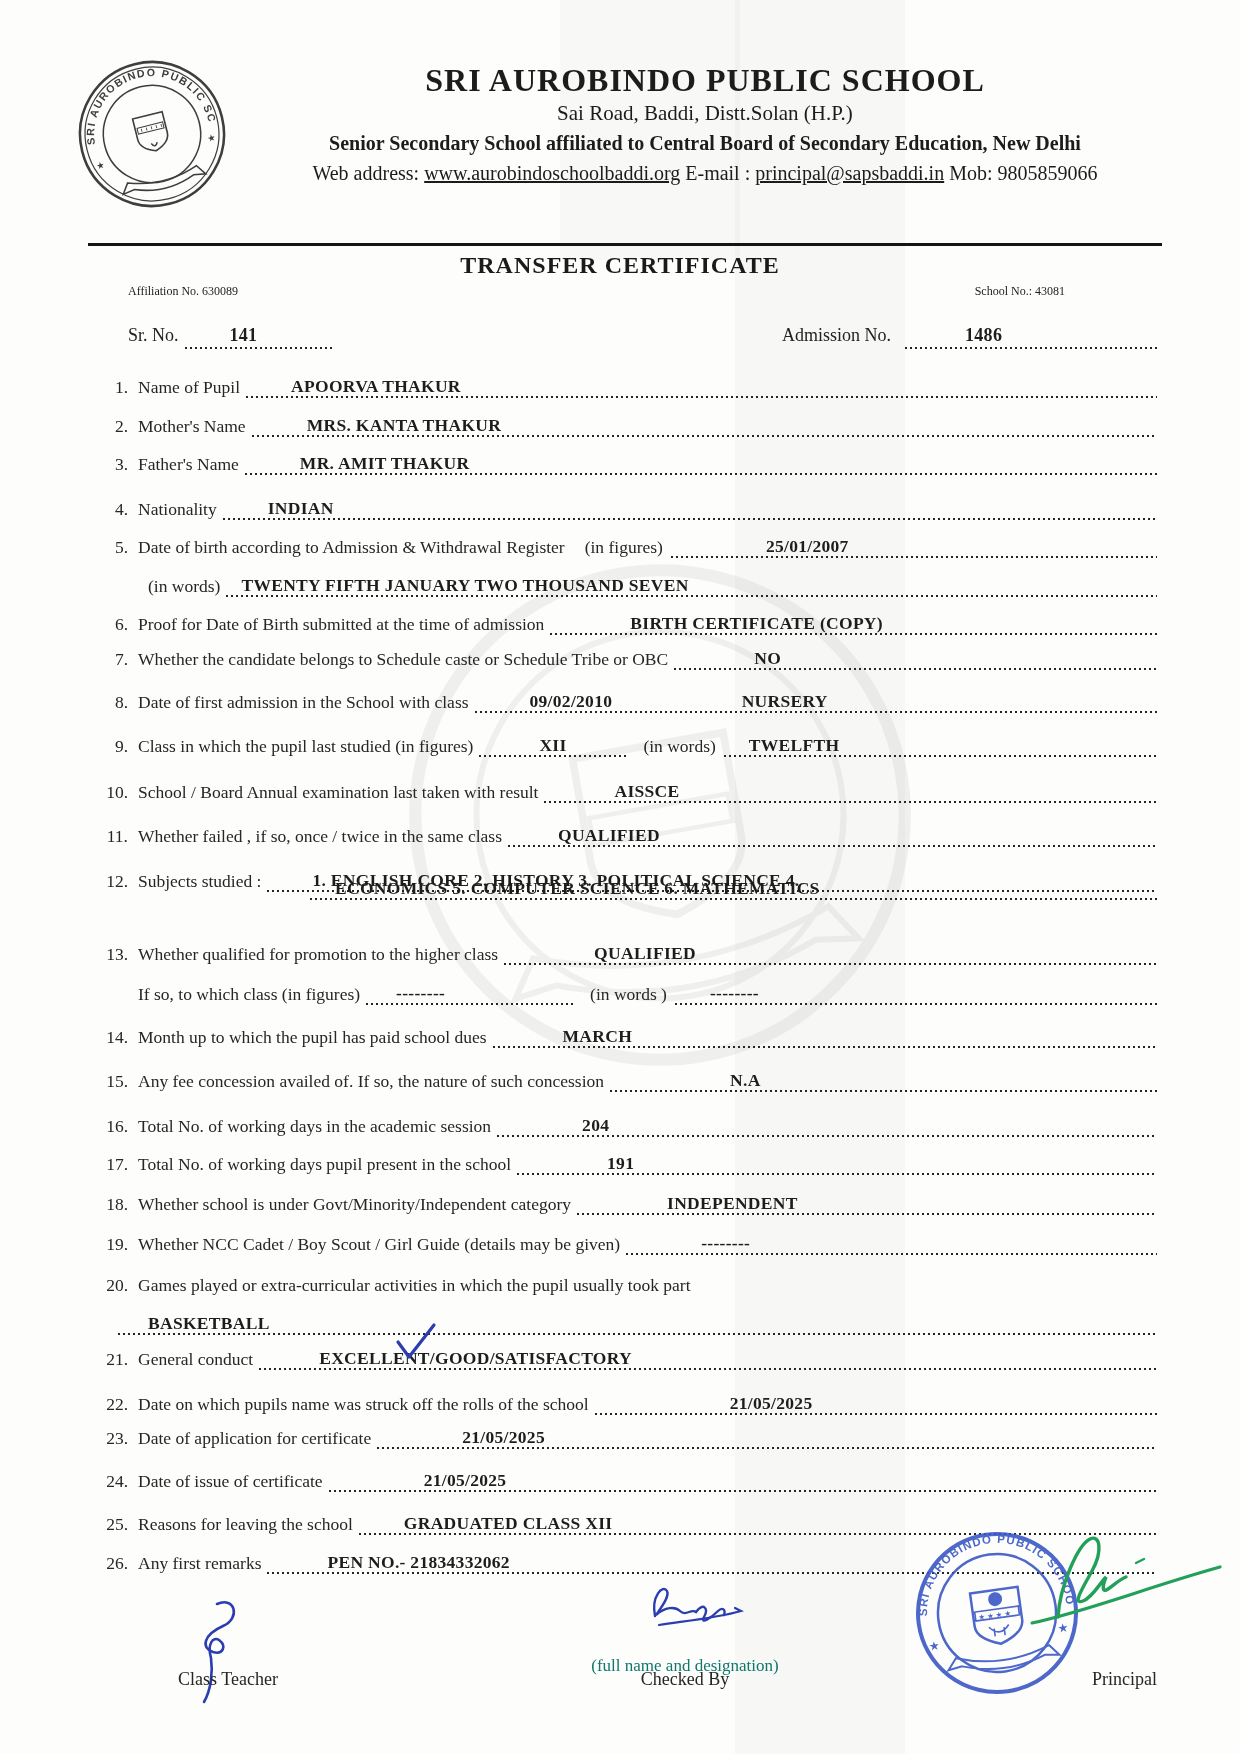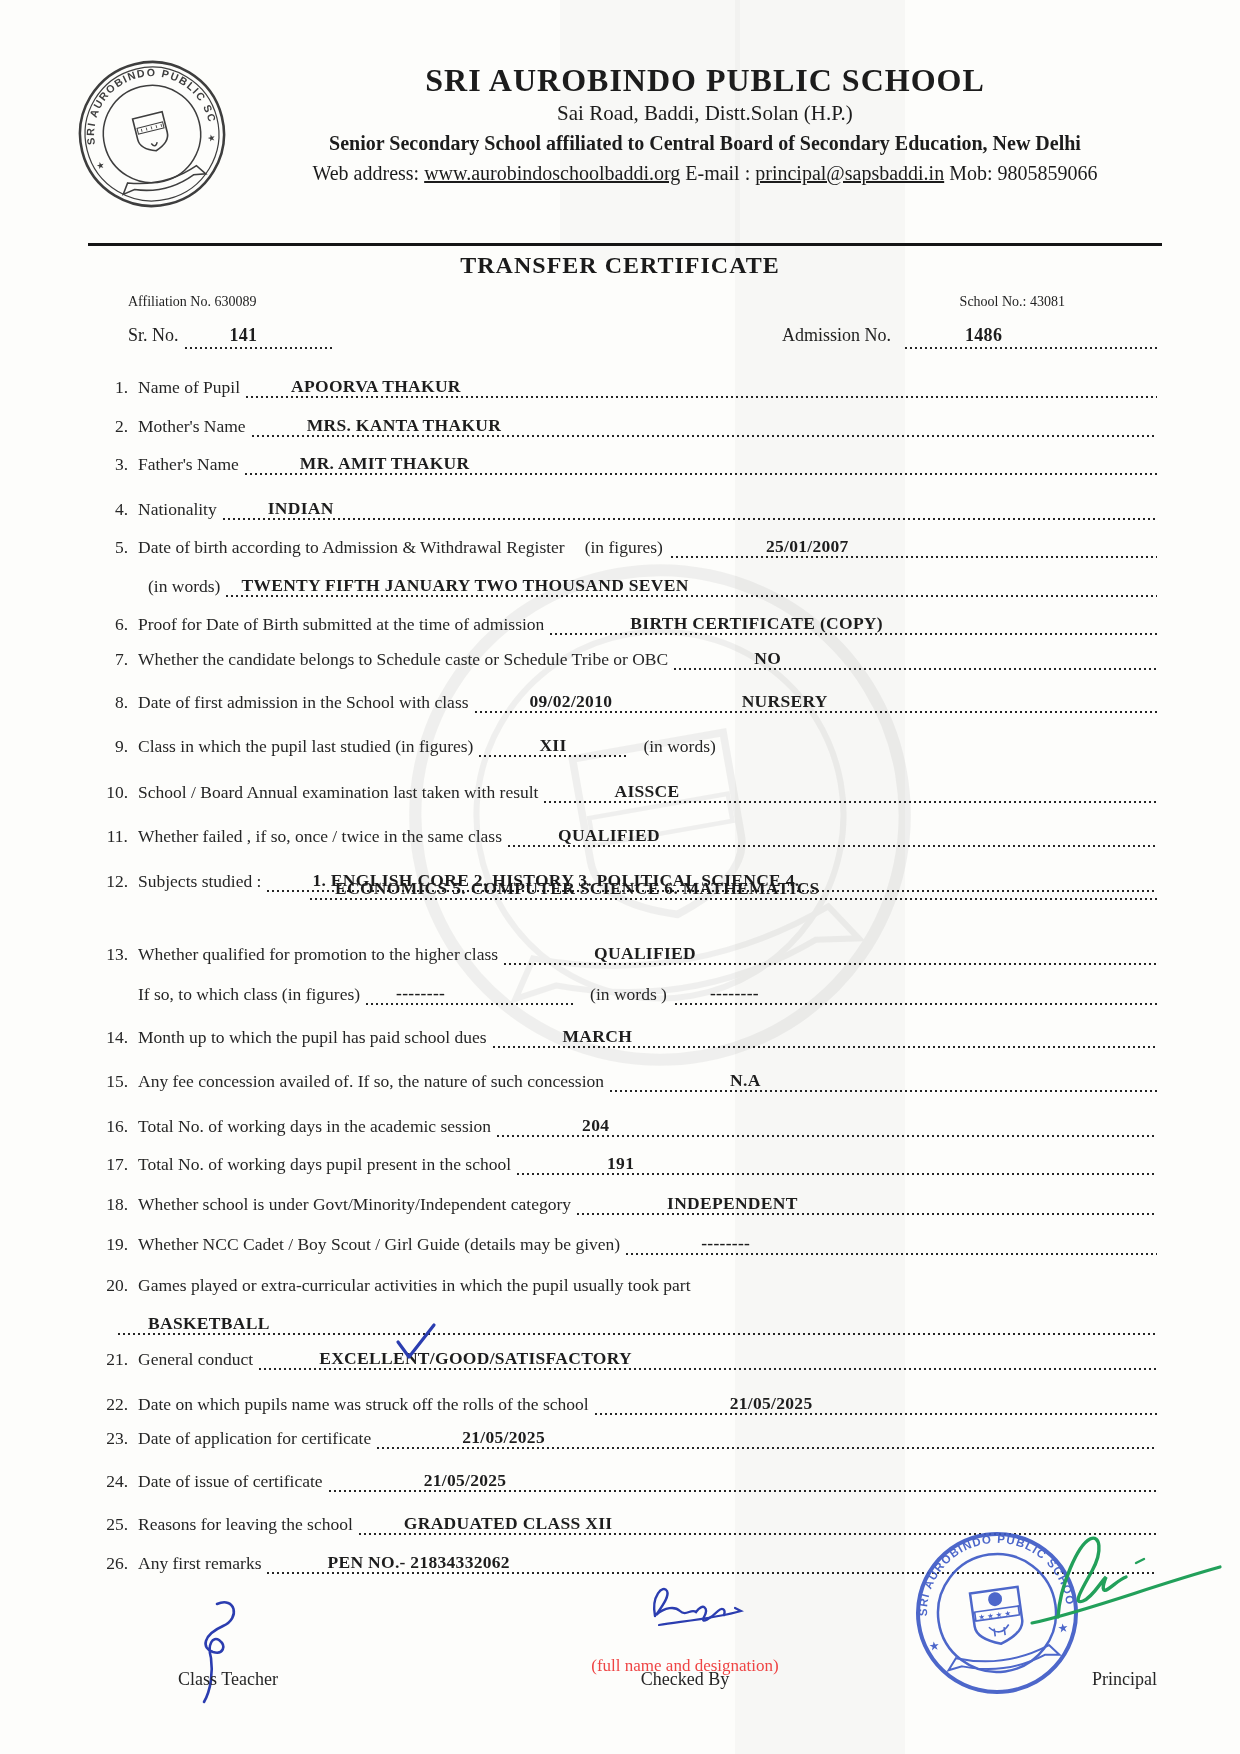--- a/index.html
+++ b/index.html
@@ -13,40 +13,40 @@
   .hdr{position:absolute;left:225px;right:55px;top:62px;text-align:center;color:#1c1c1c;}
   .school-name{font-size:32px;font-weight:bold;letter-spacing:1px;line-height:36px;}
   .addr{font-size:21px;line-height:30px;}
   .affil{font-size:20px;font-weight:bold;line-height:30px;}
   .contact{font-size:20px;line-height:31px;}
   .u{text-decoration:underline;}
   .divider{position:absolute;left:88px;right:78px;top:243px;height:3px;background:#151515;}
   .title{position:absolute;left:0;right:0;top:252px;text-align:center;font-size:24px;font-weight:bold;letter-spacing:1px;color:#1b1b1b;}
 
   
-  .metaA{position:absolute;left:128px;width:937px;top:294px;display:flex;justify-content:space-between;font-size:14px;align-items:center;}
+  .metaA{position:absolute;left:128px;width:937px;top:284px;display:flex;justify-content:space-between;font-size:12px;align-items:center;}
   .metaB{position:absolute;left:128px;right:80px;top:325px;display:flex;align-items:flex-start;font-size:18px;}
   .spacer{flex:1;}
 
   
   .row{position:absolute;left:90px;right:83px;display:flex;align-items:flex-end;font-size:17.5px;line-height:24px;color:#262626;}
   .num{flex:none;width:48px;padding-right:10px;box-sizing:border-box;text-align:right;}
   .lbl{white-space:nowrap;padding-right:6px;}
   .dots{flex:1;position:relative;height:25px;min-width:30px;}
   .dots::after{content:"";position:absolute;left:0;right:0;bottom:1px;height:2.5px;
      background-image:repeating-linear-gradient(90deg,#252525 0,#252525 2px,transparent 2px,transparent 5px);}
   .dots.w150{flex:0 0 150px;}
   .dots.w210{flex:0 0 210px;}
   .dots.w255{flex:0 0 255px;}
   .val{position:relative;display:inline-block;white-space:nowrap;font-weight:bold;color:#1d1d1d;letter-spacing:0.3px;}
   .midlbl{white-space:nowrap;padding:0 8px 0 14px;}
 
   
   .sig-label{position:absolute;font-size:18px;color:#262626;margin-top:45px;}
-  .sig-note{position:absolute;font-size:17px;color:#ef4444;}
+  .sig-note{position:absolute;font-size:17px;color:#0f766e;}
   .sigsvg{position:absolute;}
   .stamp{position:absolute;left:912px;top:1528px;width:170px;height:170px;opacity:0.9;}
   .watermark{position:absolute;left:400px;top:555px;width:520px;height:520px;opacity:0.065;pointer-events:none;}
   .check{position:absolute;left:392px;top:1322px;width:46px;height:40px;}
 </style>
 </head>
 <body>
 
 <div class="page">
   <div class="scanband"></div>
@@ -165,20 +165,21 @@
       <span class="val" style="margin-left:55px">09/02/2010</span>
       <span class="val" style="margin-left:125px">NURSERY</span>
     </span>
   </div>
 
   <div class="row" style="top:733px">
     <span class="num">9.</span>
     <span class="lbl">Class in which the pupil last studied (in figures)</span>
     <span class="dots w150"><span class="val" style="margin-left:60px">XII</span></span>
     <span class="midlbl">(in words)</span>
+    <span class="dots"><span class="val" style="margin-left:25px">TWELFTH</span></span>
   </div>
 
   <div class="row" style="top:779px">
     <span class="num">10.</span>
     <span class="lbl">School / Board Annual examination last taken with result</span>
     <span class="dots"><span class="val" style="margin-left:70px">AISSCE</span></span>
   </div>
   <div class="row" style="top:823px">
     <span class="num">11.</span>
     <span class="lbl">Whether failed , if so, once / twice in the same class</span>

